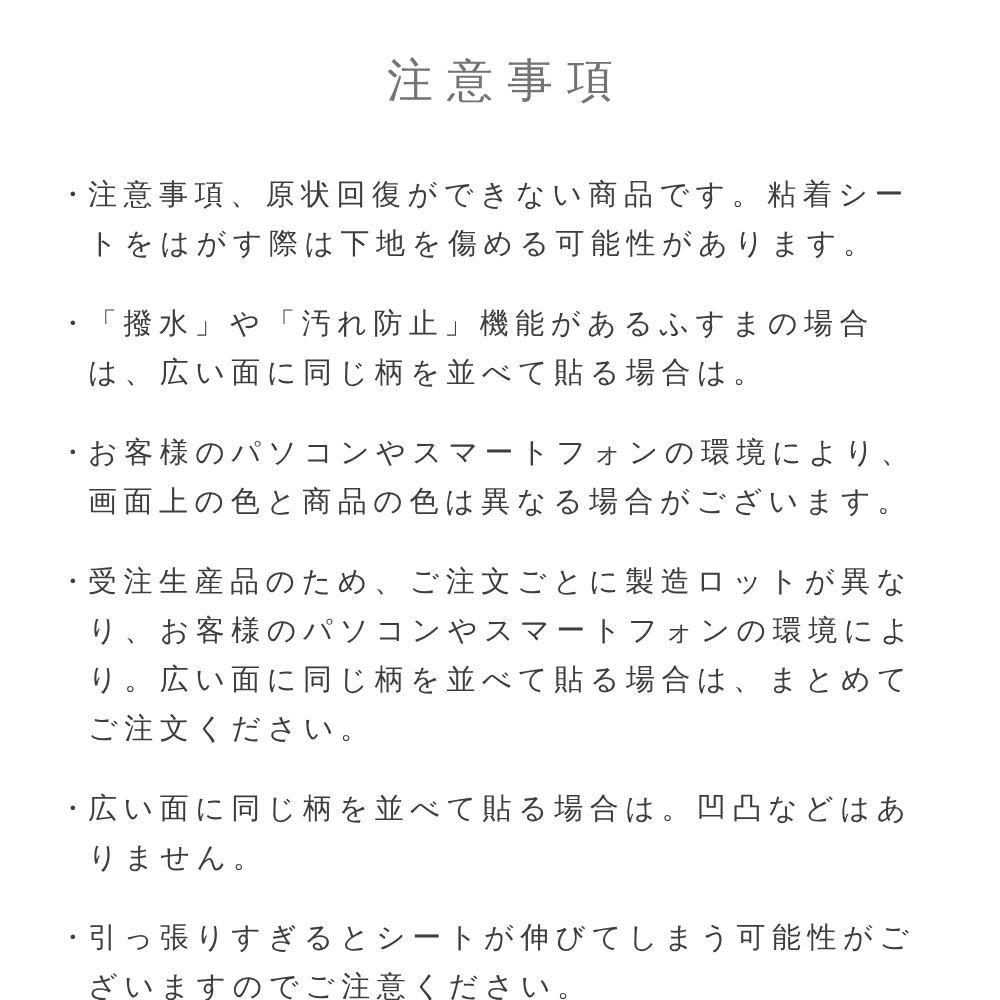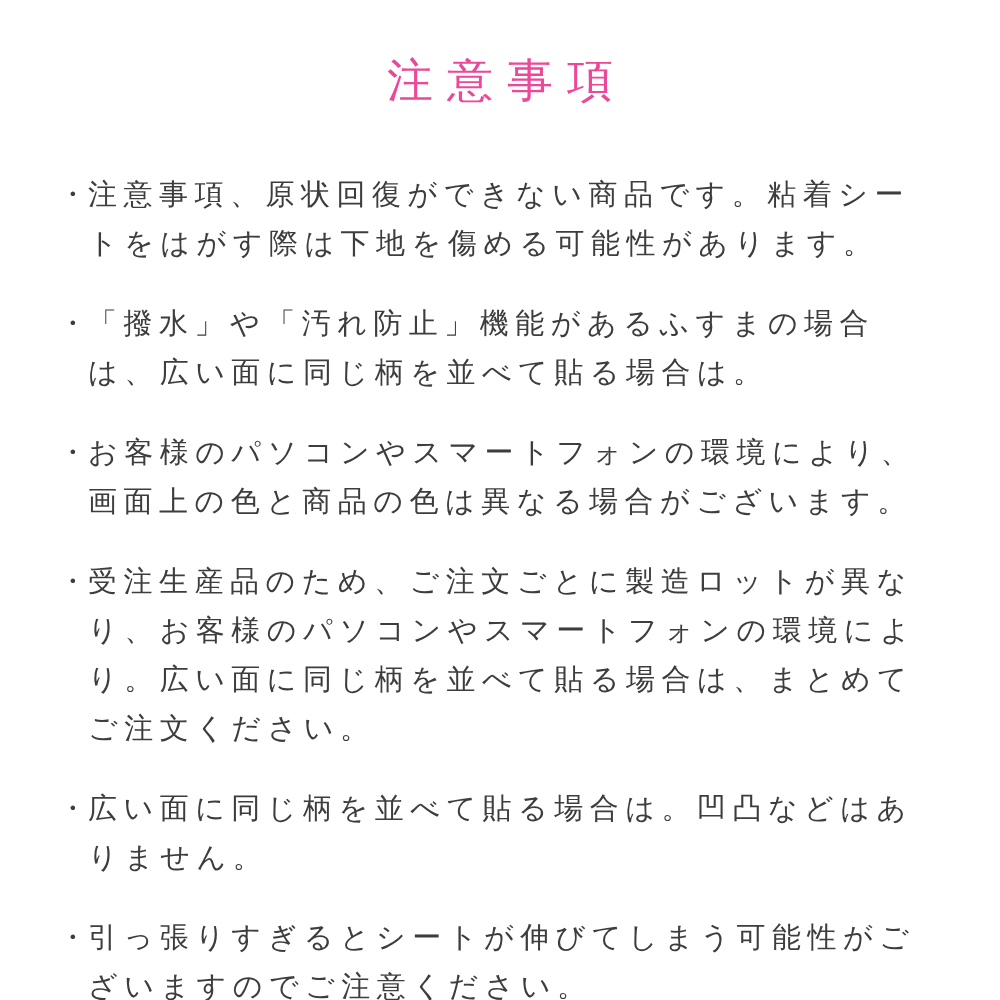--- a/index.html
+++ b/index.html
@@ -12,21 +12,21 @@
     height: 1000px;
     box-sizing: border-box;
     background: #ffffff;
     padding: 50px 58px 0 58px;
     font-family: "Liberation Sans", "DejaVu Sans", sans-serif;
     overflow: hidden;
   }
   .page-title {
     margin: 0 0 58px 0;
     text-align: center;
-    color: #ec4899;
+    color: #737373;
     font-size: 46px;
     font-weight: 500;
     letter-spacing: 14px;
     text-indent: 14px; 
   }
   .notes-list {
     list-style: none;
     margin: 0;
     padding: 0;
   }

